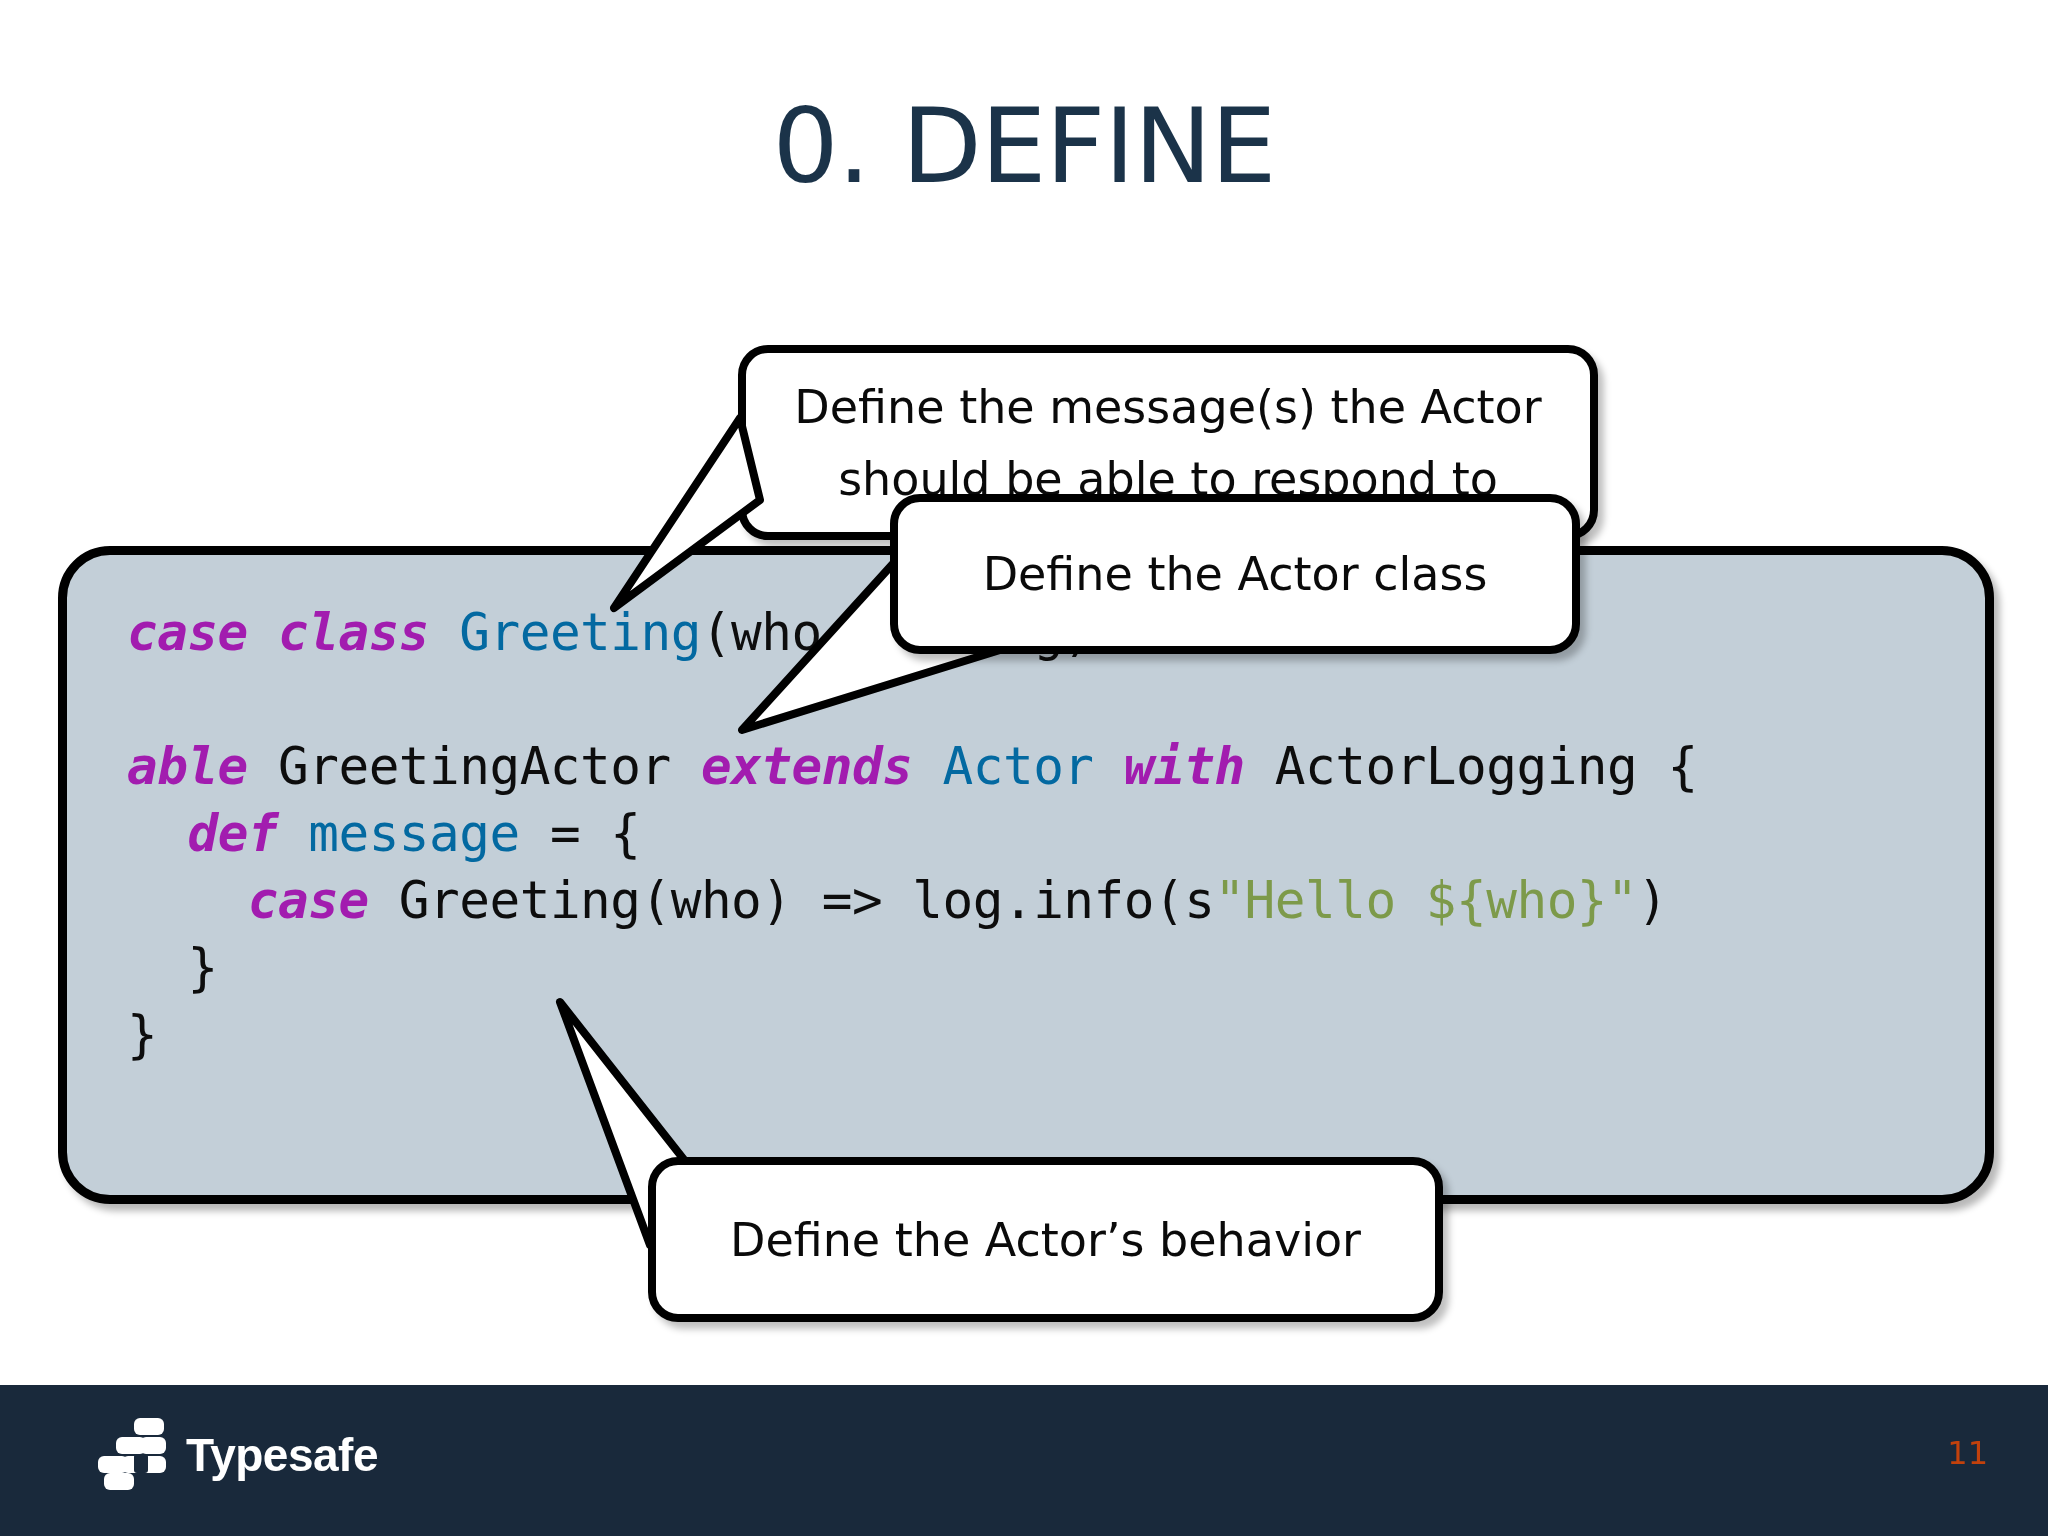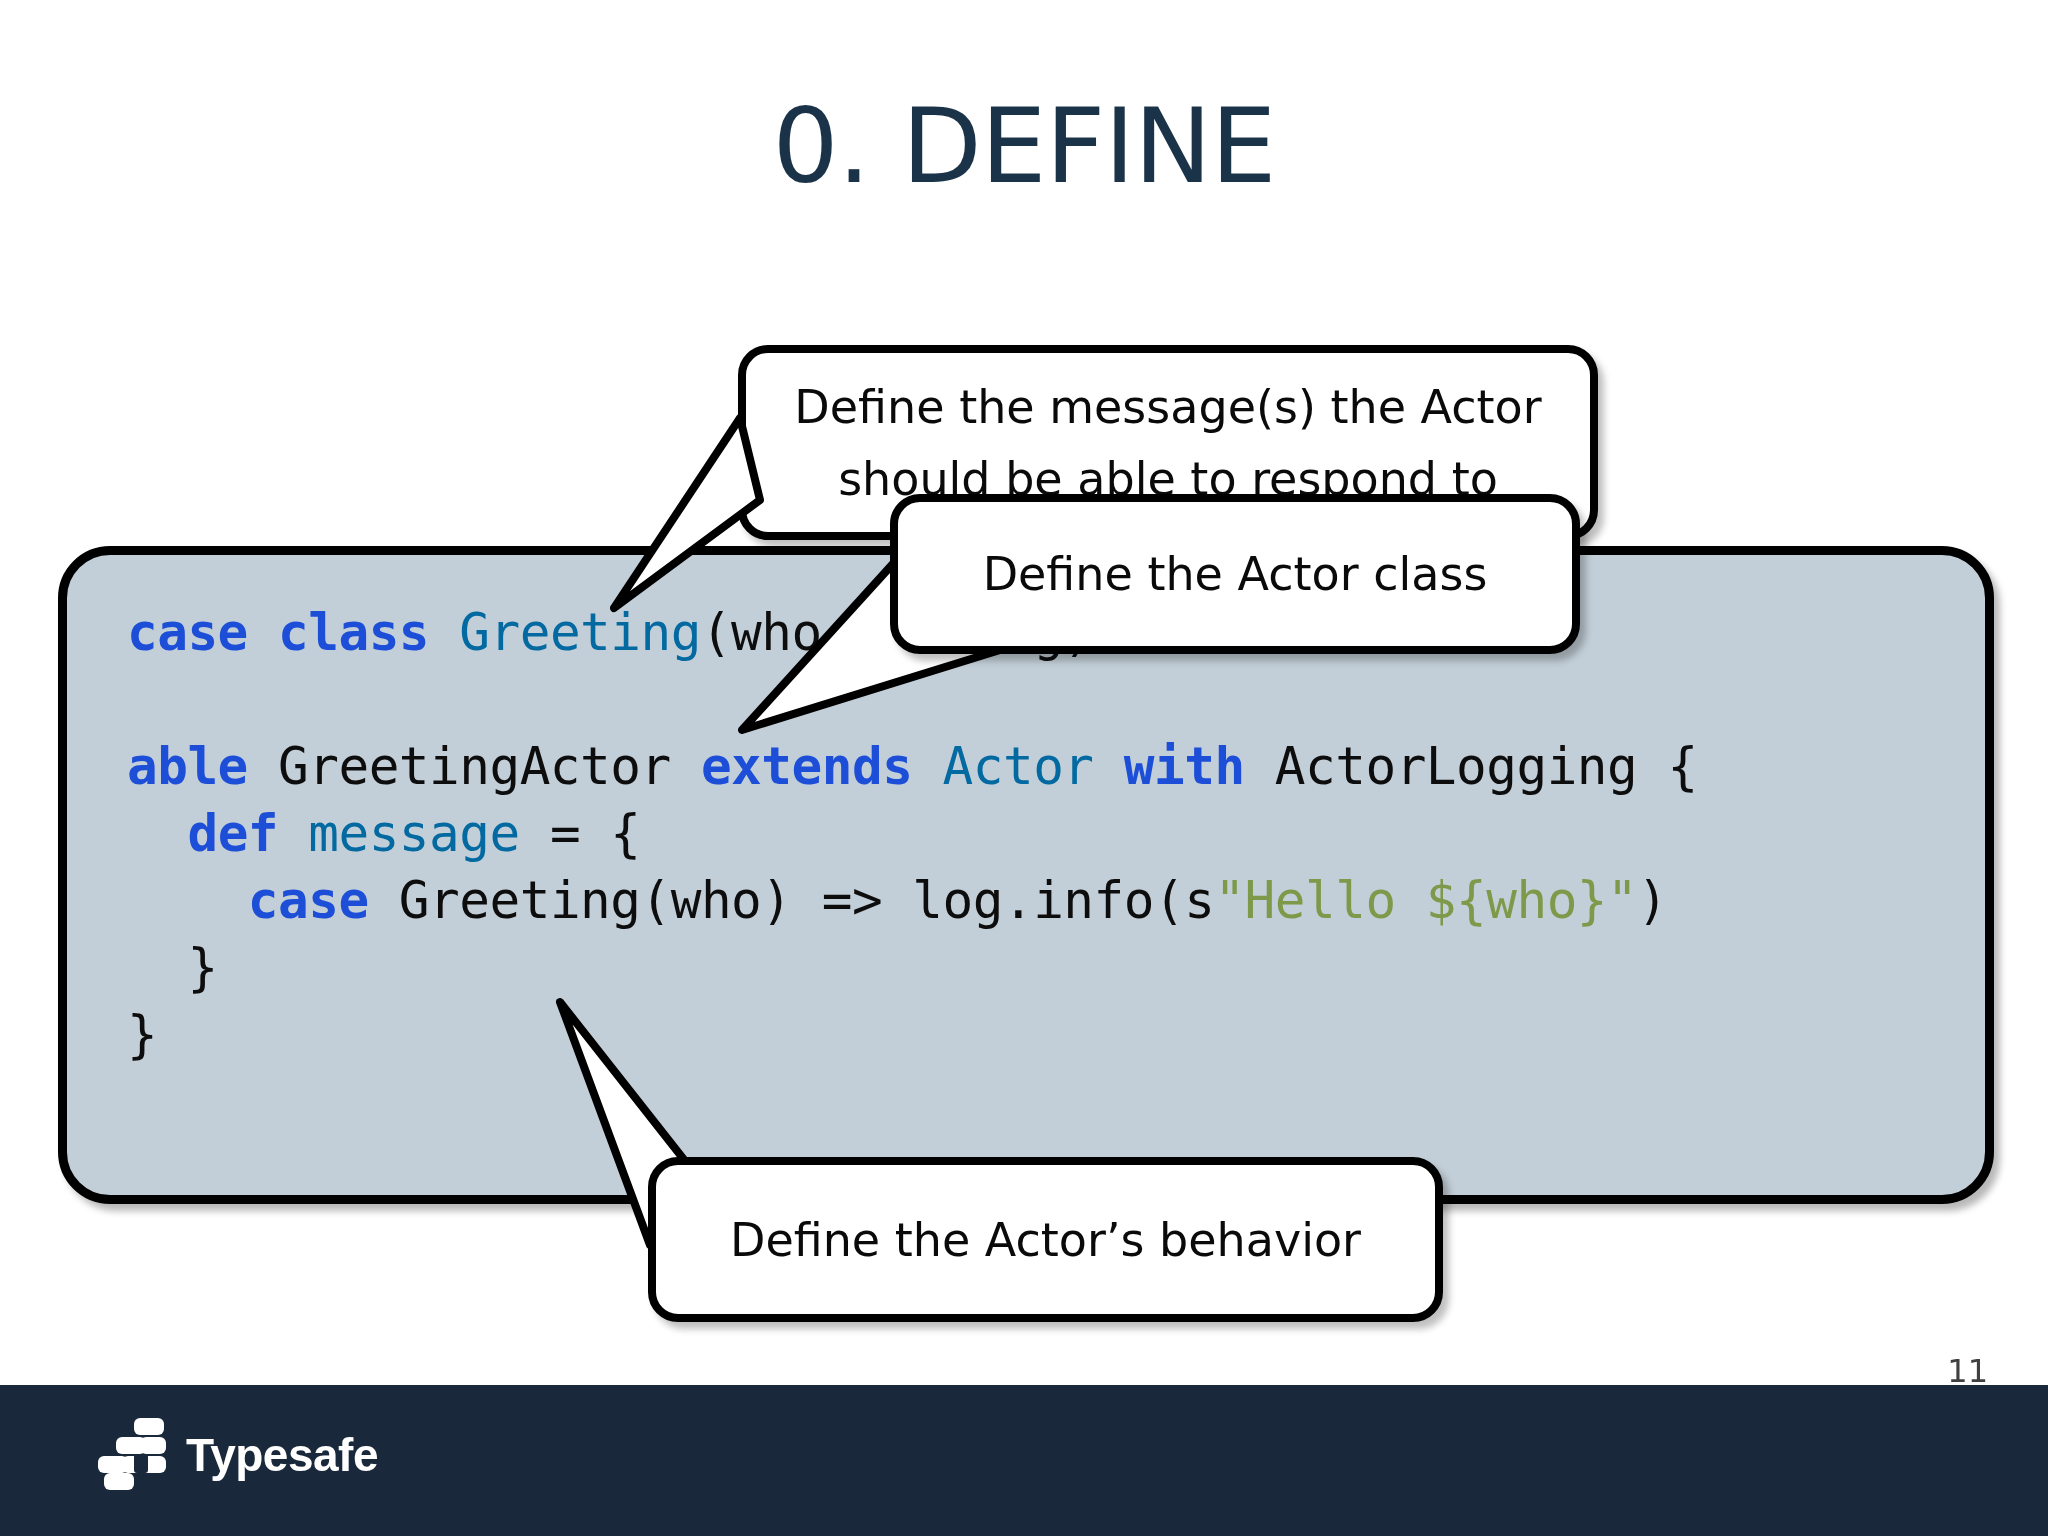--- a/index.html
+++ b/index.html
@@ -58,21 +58,21 @@
     position: absolute;
     left: 60px;
     top: 44px;
     font-family: "DejaVu Sans Mono", monospace;
     font-size: 51px;
     line-height: 67px;
     color: #0d0d0d;
     white-space: pre;
     letter-spacing: -0.5px;
   }
-  .kw  { font-weight: 700; color: #1d4ed8; }
+  .kw  { font-weight: 700; color: #a21caf; font-style: italic; }
   .typ { color: #0369a1; }
   .str { color: #7d9a4a; }
   .pl  { color: #0d0d0d; }
 
   
   .callout {
     position: absolute;
     box-sizing: border-box;
     background: #ffffff;
     border: 8px solid #000000;
@@ -150,24 +150,24 @@
     font-family: Liberation Sans, sans-serif;
     font-weight: 700;
     font-size: 46px;
     color: #ffffff;
     letter-spacing: -0.5px;
     z-index: 41;
   }
   #footer-page {
     position: absolute;
     right: 60px;
-    top: 1352px;
+    top: 1434px;
     font-family: "DejaVu Sans", sans-serif;
     font-size: 32px;
-    color: #404040;
+    color: #c2410c;
     z-index: 41;
   }
 </style>
 </head>
 <body>
 
 <div id="slide">
 
   <div id="slide-title">0. DEFINE</div>
 

